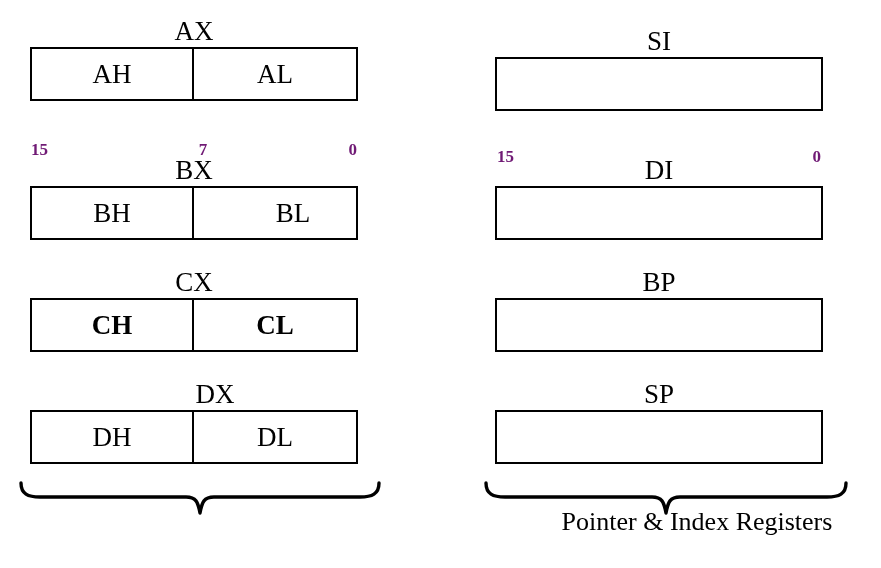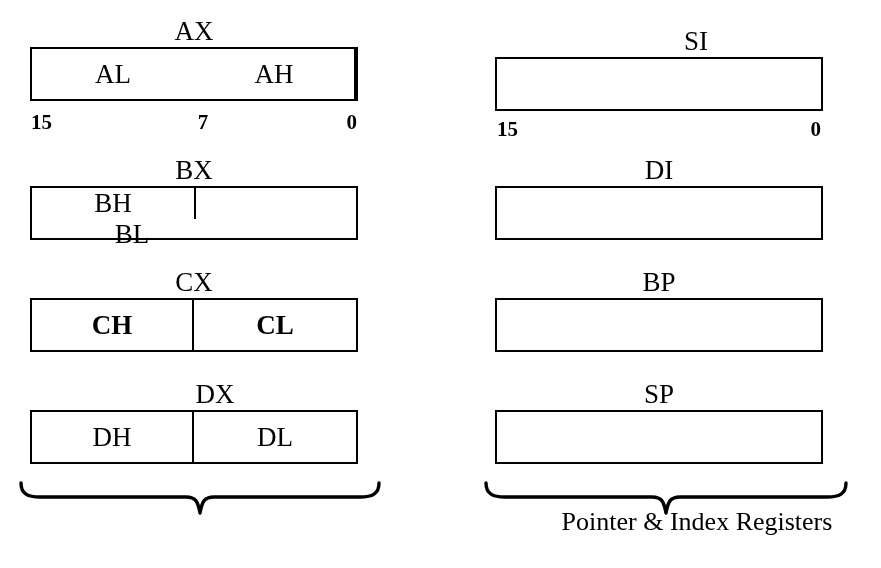--- a/index.html
+++ b/index.html
@@ -54,24 +54,25 @@
     box-sizing: border-box;
     width: 100%;
     height: 100%;
   }
 
   
   .bit-label {
     position: absolute;
     font-family: "Liberation Serif", "DejaVu Serif", serif;
     font-weight: bold;
-    font-size: 21px;
+    font-size: 17px;
     line-height: 18px;
-    color: #000000;
+    color: #701a75;
     white-space: nowrap;
+    margin-top: 28px;
   }
   .bit-label.c { transform: translateX(-50%); }
   .bit-label.r { transform: translateX(-100%); }
 
   
   .brace {
     position: absolute;
   }
   .brace svg { display: block; }
 
@@ -87,29 +88,29 @@
     transform: translateX(-50%);
   }
 </style>
 </head>
 <body>
 
 <div id="canvas">
 
   <div class="reg-title" style="left:194px; top:17px;">AX</div>
   <div class="reg-box" style="left:30px; top:47px; width:328px; height:54px;">
+    <div class="reg-half left" style="width:164px;">AH</div>
     <div class="reg-half" style="width:164px;">AL</div>
-    <div class="reg-half left" style="width:164px;">AH</div>
   </div>
   <div class="bit-label" style="left:31px; top:113px;">15</div>
   <div class="bit-label c" style="left:203px; top:113px;">7</div>
   <div class="bit-label r" style="left:357px; top:113px;">0</div>
 
   <div class="reg-title" style="left:194px; top:156px;">BX</div>
-  <div class="reg-box" style="left:30px; top:186px; width:328px; height:54px;flex-direction:column;">
+  <div class="reg-box" style="left:30px; top:186px; width:328px; height:54px;">
     <div class="reg-half left" style="width:164px;">BH</div>
     <div class="reg-half" style="width:164px;padding-left:36px;">BL</div>
   </div>
 
   <div class="reg-title" style="left:194px; top:268px;">CX</div>
   <div class="reg-box" style="left:30px; top:298px; width:328px; height:54px;font-weight:bold;">
     <div class="reg-half left" style="width:164px;">CH</div>
     <div class="reg-half" style="width:164px;">CL</div>
   </div>
 
@@ -120,21 +121,21 @@
   </div>
 
   <div class="brace" style="left:18px; top:480px;">
     <svg width="364" height="40" viewBox="0 0 364 40">
       <path d="M3,3 C3,14 10,17 22,17 L168,17 C178,17 180,22 182,33
                C184,22 186,17 196,17 L342,17 C354,17 361,14 361,3" fill="none" stroke="#000000" stroke-width="3.4" stroke-linecap="round" stroke-linejoin="round"></path>
     </svg>
   </div>
 
 
-  <div class="reg-title" style="left:696px; top:27px;">SI</div>
+  <div class="reg-title" style="left:659px; top:27px;">SI</div>
   <div class="reg-box" style="left:495px; top:57px; width:328px; height:54px;">
     <div class="reg-full"></div>
   </div>
   <div class="bit-label" style="left:497px; top:120px;">15</div>
   <div class="bit-label r" style="left:821px; top:120px;">0</div>
 
   <div class="reg-title" style="left:659px; top:156px;">DI</div>
   <div class="reg-box" style="left:495px; top:186px; width:328px; height:54px;">
     <div class="reg-full"></div>
   </div>

